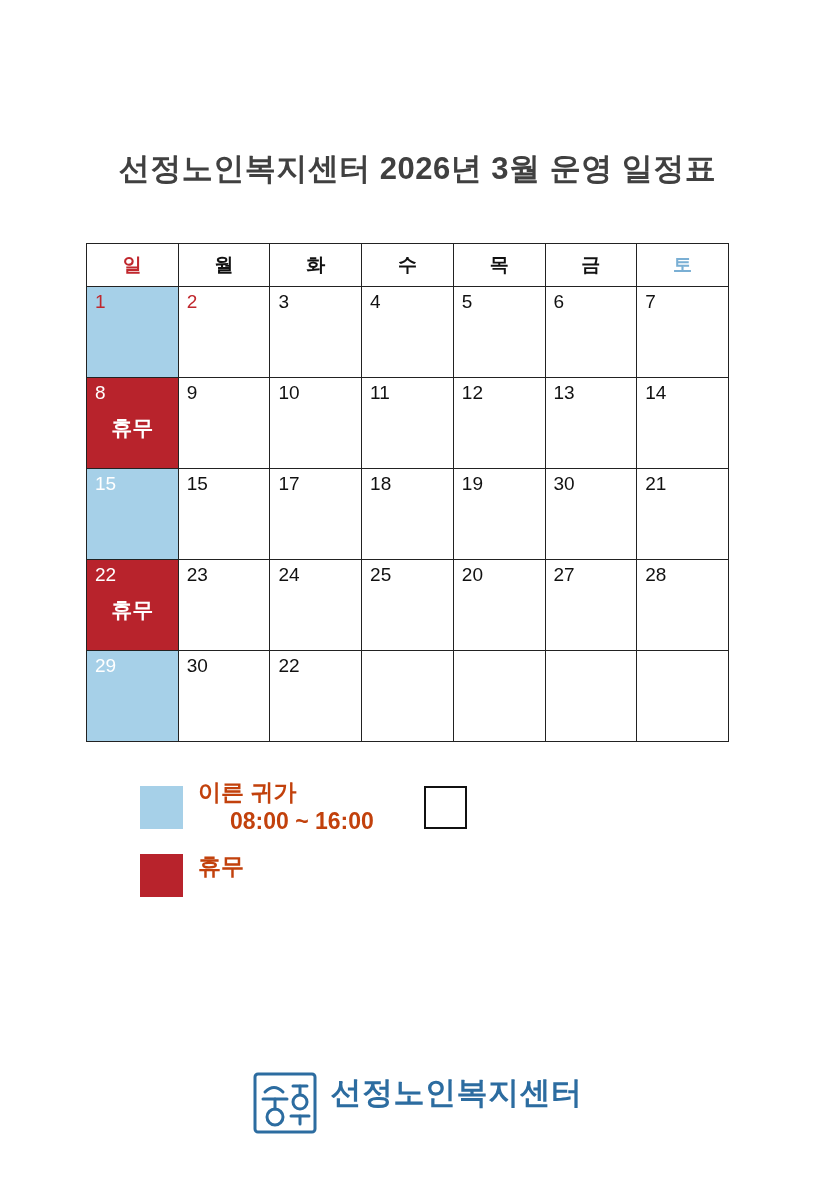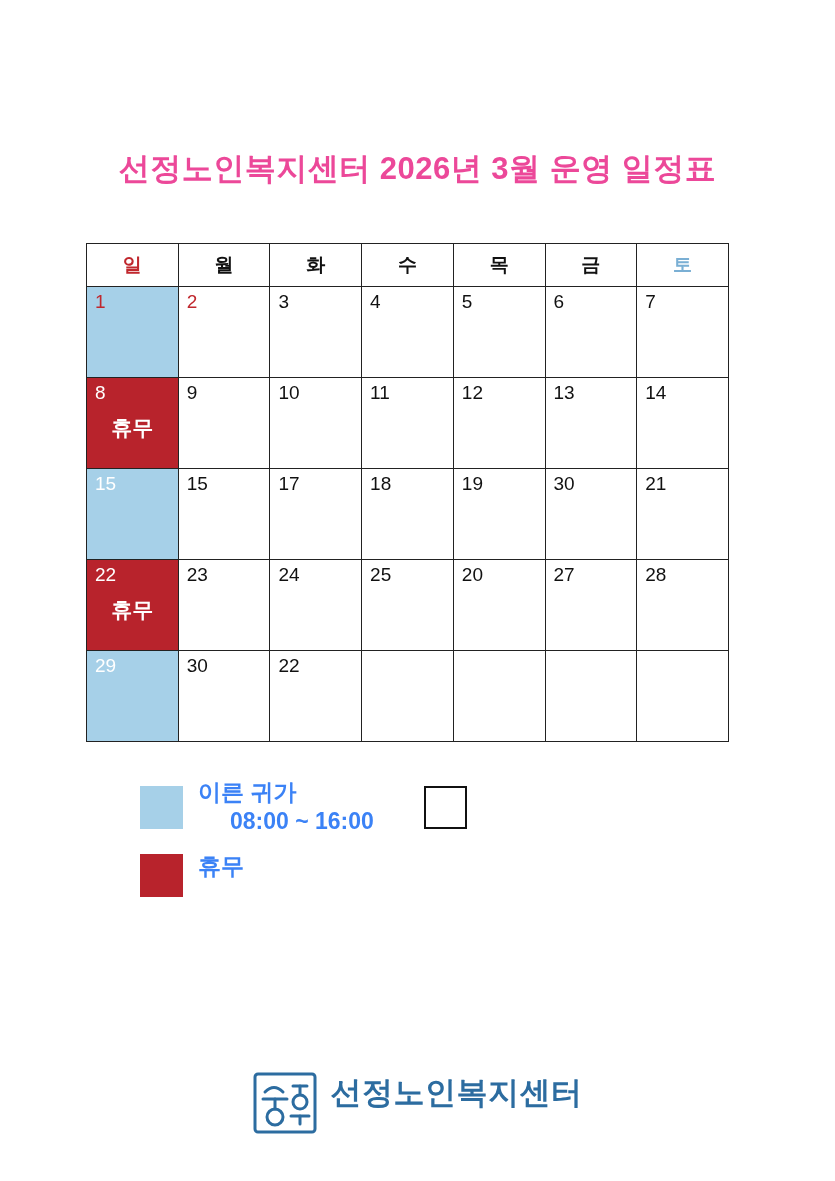--- a/index.html
+++ b/index.html
@@ -25,21 +25,21 @@
   
   .title {
     position: absolute;
     top: 148px;
     left: 0;
     width: 835px;
     text-align: center;
     font-size: 31px;
     font-weight: bold;
     letter-spacing: 0.5px;
-    color: #ec4899;
+    color: #404040;
     white-space: nowrap;
   }
 
   
   .calendar {
     position: absolute;
     top: 243px;
     left: 86px;
     width: 643px;
     border-collapse: collapse;
@@ -110,21 +110,21 @@
   }
   .swatch.blue { background: #a6d0e8; left: 0; }
   .swatch.white { background: #ffffff; border: 2px solid #111111; left: 284px; box-sizing: border-box; }
   .swatch.red  { background: #b8232c; left: 0; }
 
   .legend-text {
     position: absolute;
     font-size: 23px;
     font-weight: bold;
     line-height: 1.25;
-    color: #3b82f6;
+    color: #c2410c;
     white-space: nowrap;
   }
   .legend-text.t1 { left: 58px; top: -2px; }
   .legend-text.t2 { left: 342px; top: -2px; }
   .legend-text.t3 { left: 58px; top: 4px; }
   .legend-text .sub { font-weight: bold; margin-left: 32px; }
 
   
   .footer {
     position: absolute;

